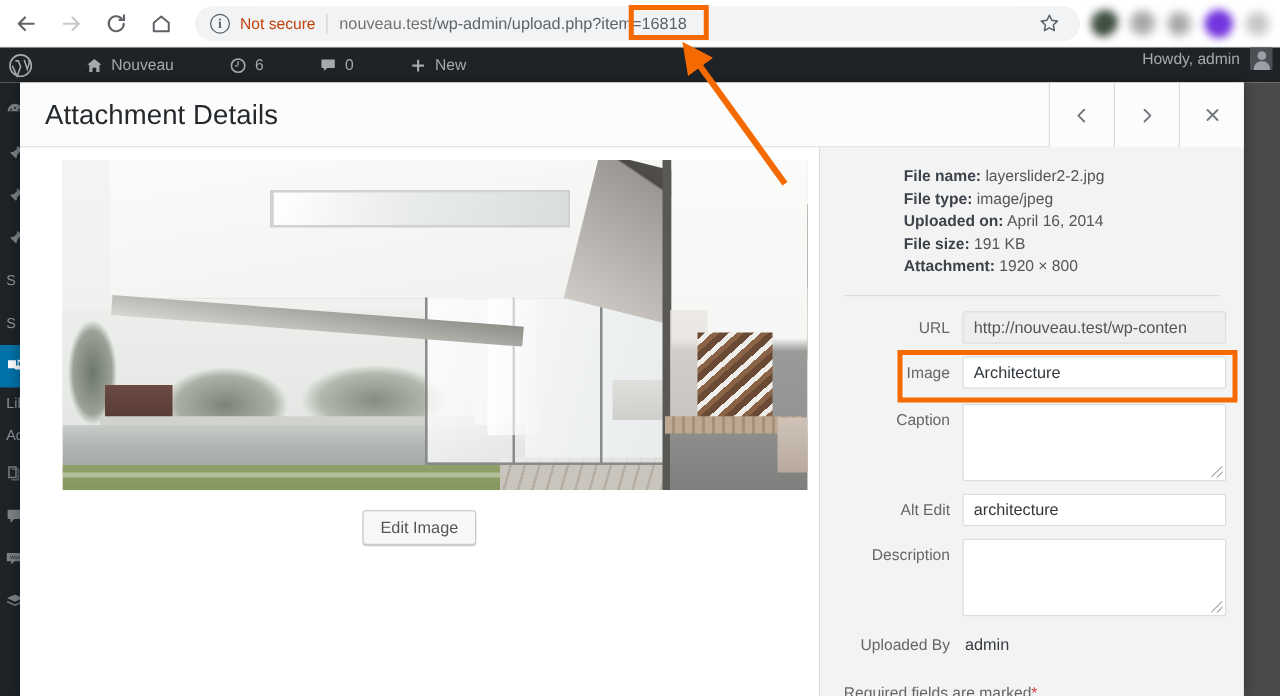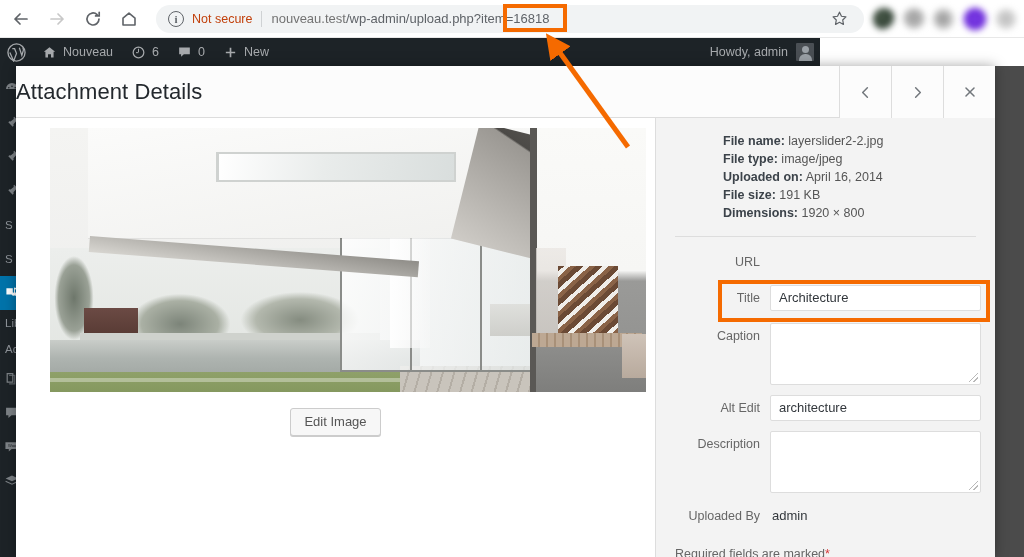--- a/index.html
+++ b/index.html
@@ -67,24 +67,24 @@
     margin: 0 3px;
   }
   .ext.e1 { background: radial-gradient(circle at 40% 40%, #4a5a4a, #2f3f32 60%, rgba(255,255,255,0) 72%); }
   .ext.e2 { background: radial-gradient(circle at 50% 45%, #9b9b9b, #bdbdbd 60%, rgba(255,255,255,0) 72%); }
   .ext.e3 { background: radial-gradient(circle at 45% 50%, #8e8e8e, #cfcfcf 62%, rgba(255,255,255,0) 74%); }
   .ext.e4 { background: radial-gradient(circle at 50% 50%, #7b3fe4, #6a26d9 60%, rgba(255,255,255,0) 72%); width: 24px; height: 24px; }
   .ext.e5 { background: radial-gradient(circle at 50% 50%, #b9b9b9, #d8d8d8 60%, rgba(255,255,255,0) 72%); }
 
   
   .wp-adminbar {
-    position: absolute; left: 0; top: 38px; width: 820px; height: 28px;
+    position: absolute; left: 0; top: 38px; width: 1024px; height: 28px;
     background: #1d2327;
-    display: flex; align-items: center;
-    font-size: 12.5px; color: #a7aaad;
+    display: flex; align-items: flex-start;
+    font-size: 12.5px; color: #a7aaad; gap: 26px;
   }
   .ab-item {
     display: flex; align-items: center; gap: 6px;
     padding: 0 9px; height: 28px; color: #a7aaad;
   }
   .ab-item.logo { padding-left: 7px; padding-right: 7px; }
   .ab-spacer { flex: 1; }
   .ab-howdy { display: flex; align-items: center; gap: 8px; padding-right: 6px; font-size: 12.5px; color: #a7aaad; }
   .ab-avatar { width: 18px; height: 18px; background: #4a4f54; border-radius: 1px; position: relative; }
   .ab-avatar::before {
@@ -126,21 +126,21 @@
     overflow: hidden;
   }
   .modal-header {
     position: relative; height: 52px;
     border-bottom: 1px solid #ddd;
     background: #fcfcfc;
     display: flex; align-items: center;
   }
   .modal-title {
     font-size: 22px; color: #23282d; font-weight: normal;
-    letter-spacing: .1px;
+    padding-left: 20px; letter-spacing: .1px;
   }
   .hdr-btns { position: absolute; right: 0; top: 0; height: 52px; display: flex; }
   .hdr-btn {
     width: 52px; height: 52px;
     display: flex; align-items: center; justify-content: center;
     border-left: 1px solid #ddd;
     color: #72777c; font-size: 17px;
     background: #fcfcfc;
   }
   .modal-body { position: relative; height: 439px; display: flex; }
@@ -545,33 +545,34 @@
           </div>
           <div>
             <b>Uploaded on:</b>
             <span>April 16, 2014</span>
           </div>
           <div>
             <b>File size:</b>
             <span>191 KB</span>
           </div>
           <div>
-            <b>Dimensions:</b>
+            <b>Attachment:</b>
             <span>1920 × 800</span>
           </div>
         </div>
 
         <div class="meta-sep"></div>
 
         <div class="field-row">
           <div class="field-label">URL</div>
+          <div class="field-input readonly">http://nouveau.test/wp-conten</div>
         </div>
 
         <div class="field-row" style="margin-bottom:12px">
-          <div class="field-label">Title</div>
+          <div class="field-label">Image</div>
           <div class="field-input">Architecture</div>
         </div>
 
         <div class="field-row">
           <div class="field-label">Caption</div>
           <div class="field-area"></div>
         </div>
 
         <div class="field-row">
           <div class="field-label">Alt Edit</div>

